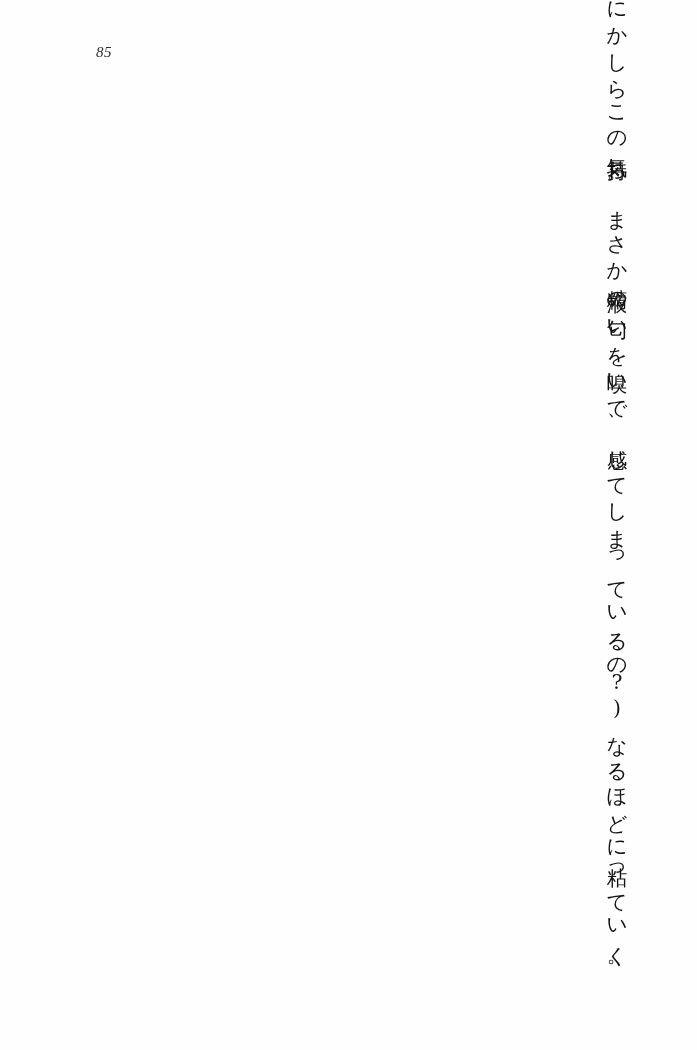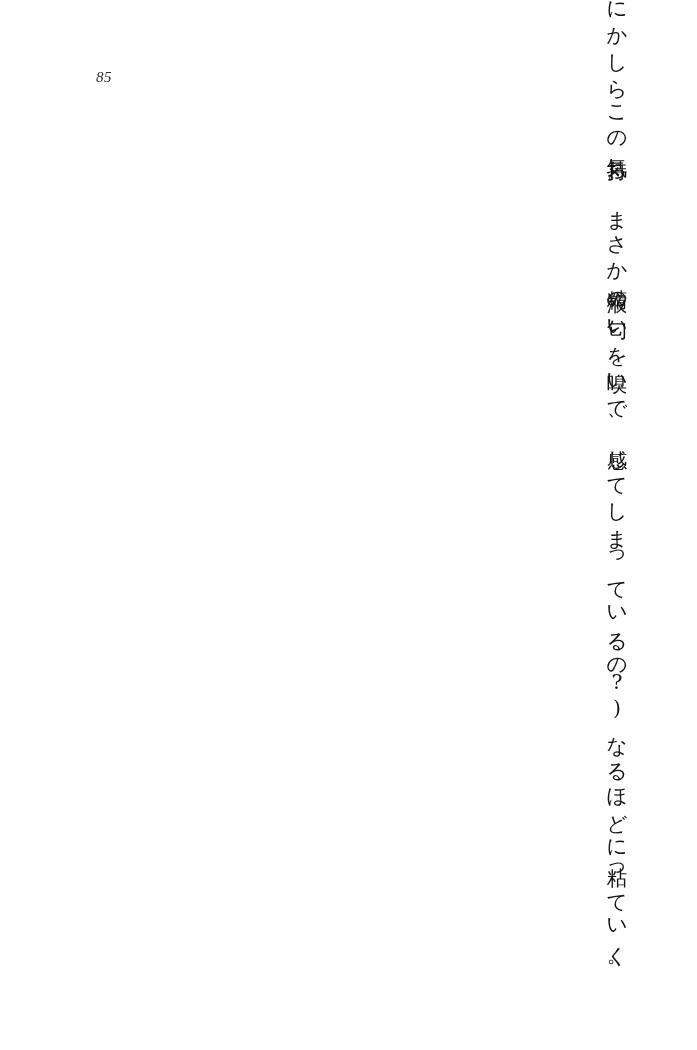--- a/index.html
+++ b/index.html
@@ -19,21 +19,21 @@
   #page {
     position: absolute;
     inset: 0;
     background: #fefefe;
   }
 
   
   .page-number {
     position: absolute;
     left: 96px;
-    top: 69px;
+    top: 44px;
     font-family: "Liberation Serif", "DejaVu Serif", serif;
     font-style: italic;
     font-size: 15px;
     color: #2b2b2b;
     letter-spacing: 0.5px;
   }
 
   
   .text-block {
     position: absolute;

